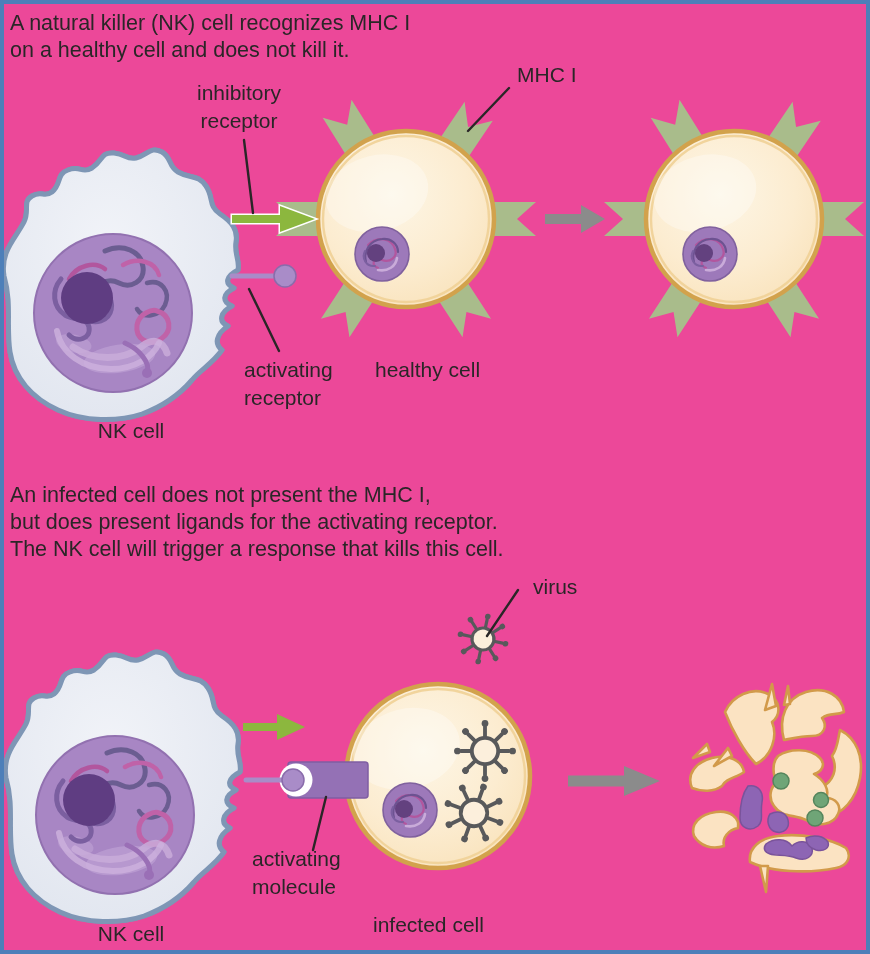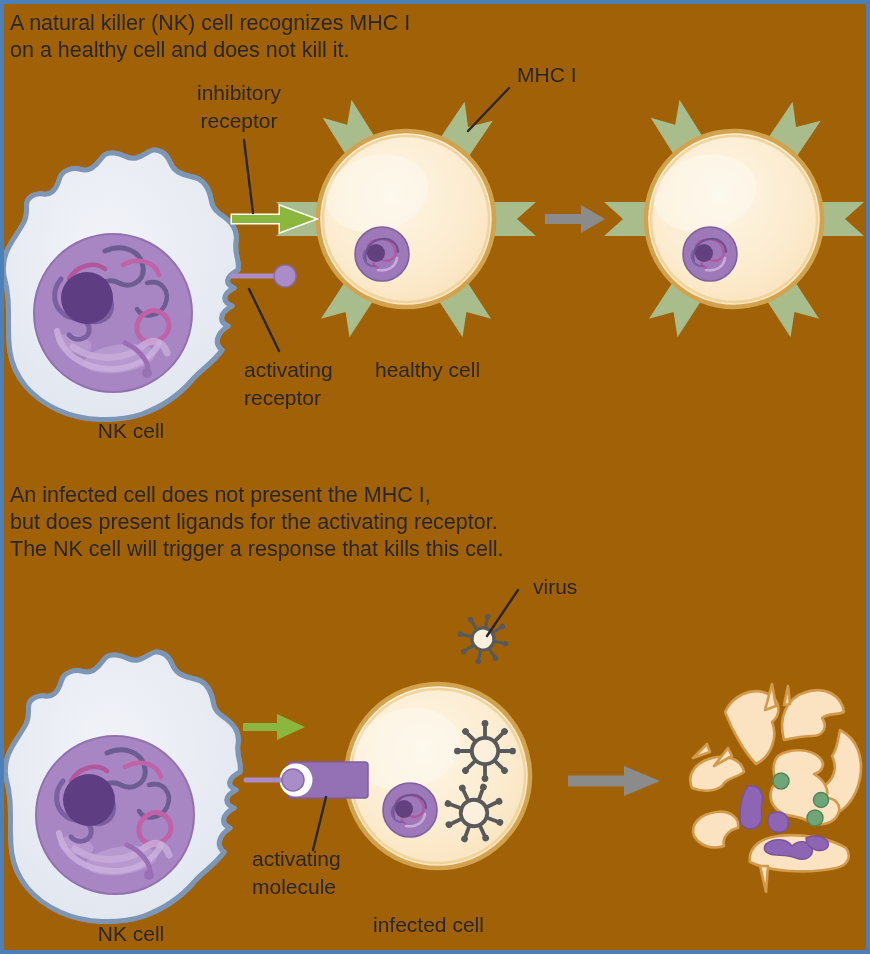--- a/index.html
+++ b/index.html
@@ -1,16 +1,16 @@
 <!DOCTYPE html>
 <html><head>
 <meta charset="utf-8">
 <style>
   html,body{margin:0;padding:0;background:#ffffff;}
-  .stage{width:870px;height:954px;position:relative;background:#a16207;}
+  .stage{width:870px;height:954px;position:relative;background:#ec4899;}
   svg{display:block;}
   text{font-family:"Liberation Sans","DejaVu Sans",sans-serif;fill:#2a2627;}
   .cap{font-size:21.5px;}
   .lbl{font-size:21px;}
   .callout{stroke:#2a2627;stroke-width:2.4;fill:none;stroke-linecap:round;}
   .sq{fill:none;stroke-linecap:round;stroke-linejoin:round;}
 </style>
 </head>
 <body>
 

